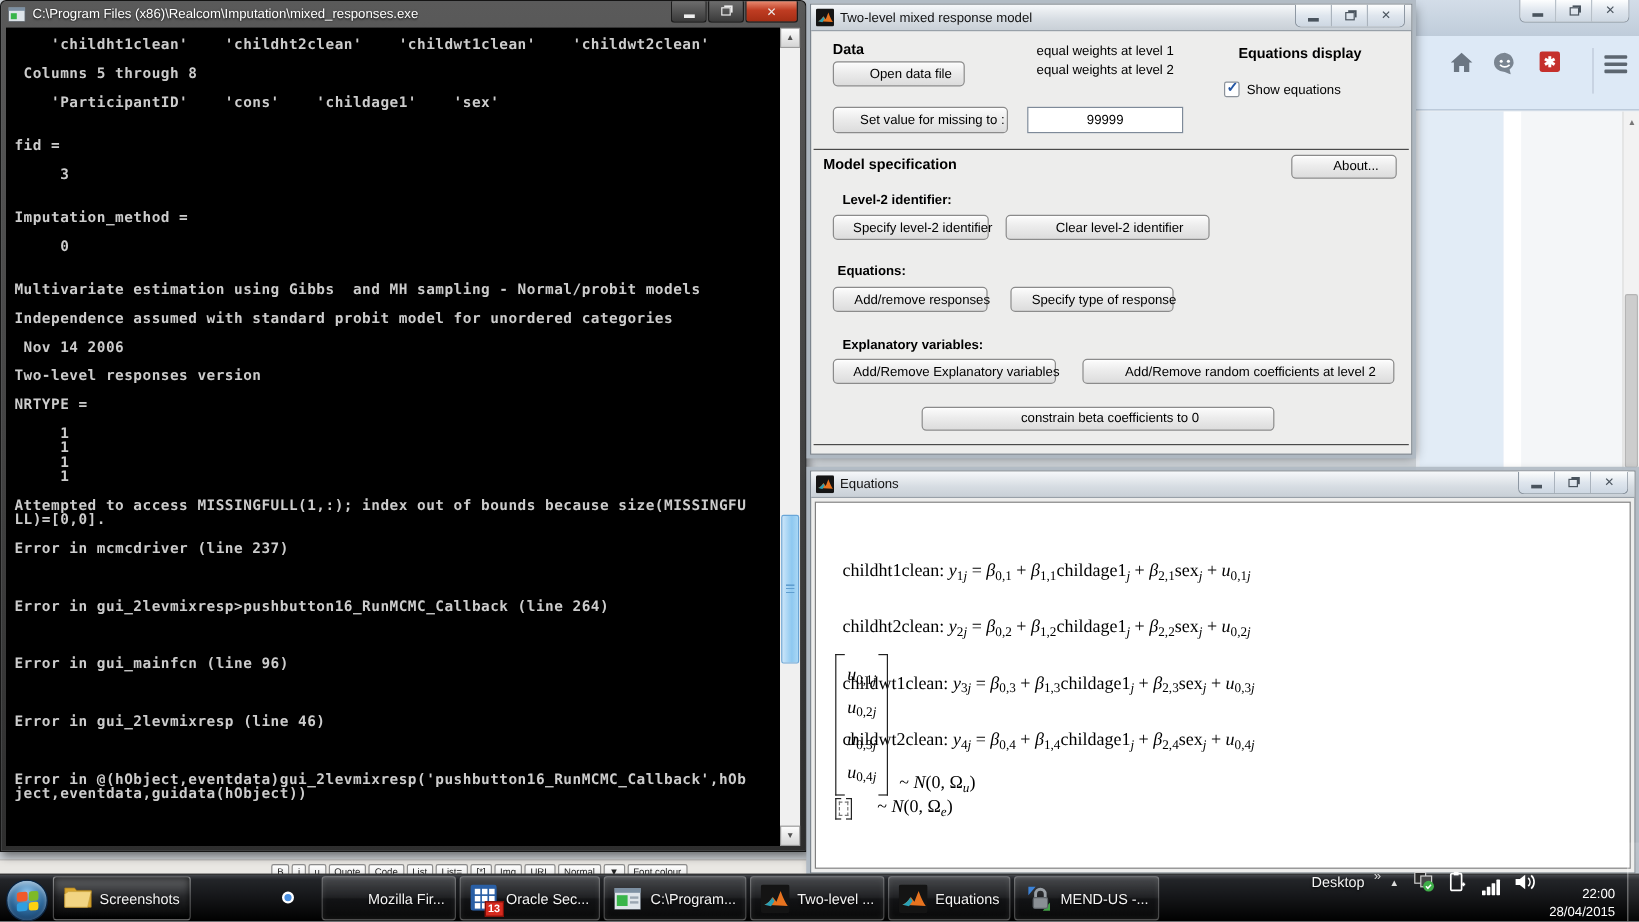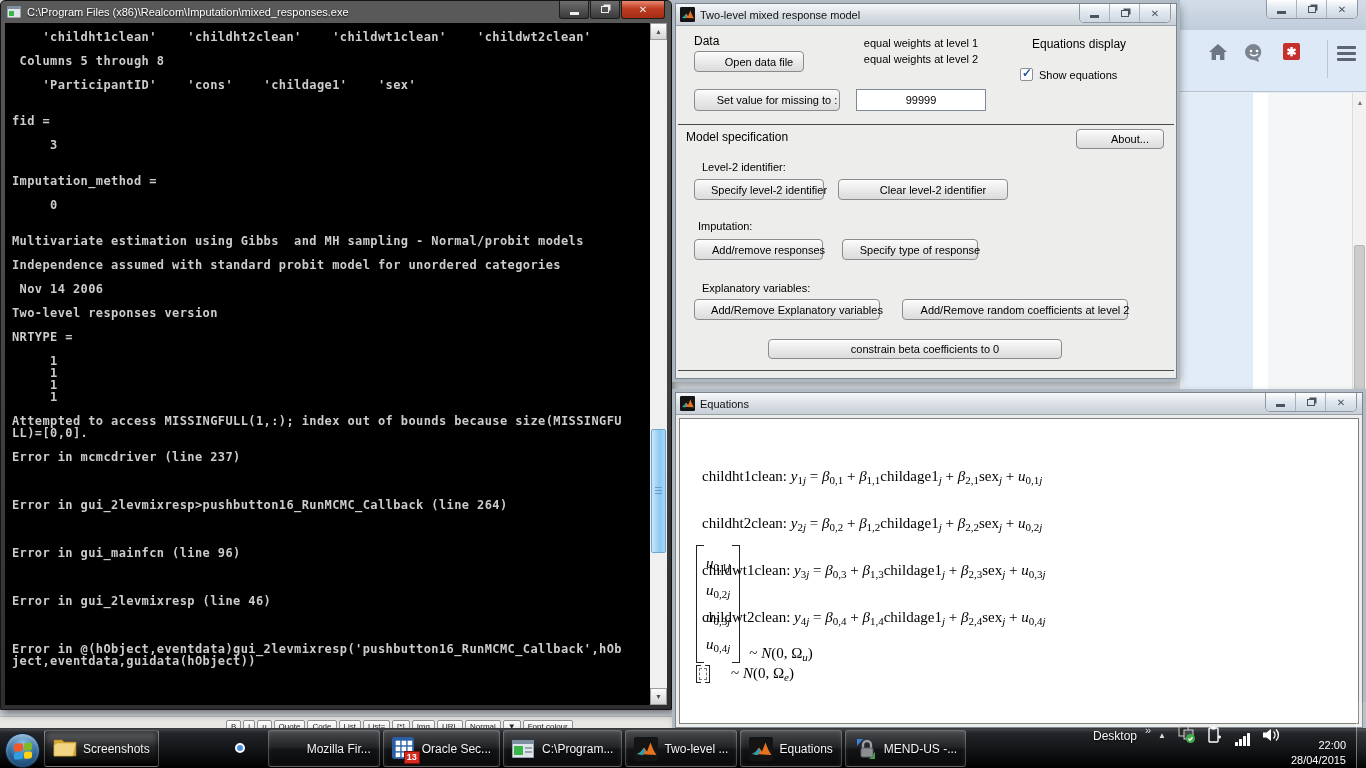--- a/index.html
+++ b/index.html
@@ -69,21 +69,21 @@
 
   
   .mwin{position:absolute;background:#ededec;border:1px solid #7c858e;
         box-shadow:0 0 0 3px rgba(176,186,196,.9),2px 3px 9px rgba(0,0,0,.45);}
   .mtitle{position:absolute;left:0;top:0;width:100%;height:22px;display:flex;align-items:center;
           background:linear-gradient(#f6f8fa,#d6dce2 60%,#c9d0d7);border-bottom:1px solid #98a0a8;}
   .mtitle-text{font-size:11px;color:#111;margin-left:5px;}
   .mtitle .winbtn-group{right:5px;top:0;}
   .matlab-icon{width:15px;height:15px;margin-left:4px;flex:0 0 auto;}
 
-  .mheading{position:absolute;font-size:12px;font-weight:normal;color:#000;}
+  .mheading{position:absolute;font-size:12px;font-weight:bold;color:#000;}
   .mbtn{position:absolute;display:flex;align-items:center;justify-content:center;font-size:11px;color:#000;
         background:linear-gradient(#fcfcfc,#ececec 45%,#dcdcdc);border:1px solid #8b8b8b;border-radius:4px;
         box-shadow:inset 0 1px 0 rgba(255,255,255,.7);cursor:default;white-space:nowrap;padding-left:20px;}
   .mdivider{position:absolute;height:1px;background:#4a4a4a;}
   .mlabel{position:absolute;font-size:11px;color:#000;}
   .mnote{position:absolute;font-size:11px;color:#000;text-align:center;line-height:16px;}
   .checkbox{position:absolute;width:13px;height:13px;background:#fff;border:1px solid #8a9199;border-radius:2px;}
   .checkbox.checked::after{content:"✓";position:absolute;left:1px;top:-3px;font-size:12px;font-weight:bold;color:#2456a4;}
   .minput{position:absolute;border:1px solid #7e8a99;background:#fff;font-size:11px;text-align:center;
           font-family:"Liberation Sans",sans-serif;padding:0;}
@@ -318,27 +318,27 @@
 
     <div class="mdivider" style="left:2px;right:2px;top:120px;"></div>
 
     <div class="mheading" style="left:10px;top:126px;">Model specification</div>
     <div class="mbtn" style="left:400px;top:125px;width:88px;height:20px;">About...</div>
 
     <div class="mheading" style="left:26px;top:157px;font-size:11px;">Level-2 identifier:</div>
     <div class="mbtn" style="left:18px;top:175px;width:130px;height:21px;">Specify level-2 identifier</div>
     <div class="mbtn" style="left:162px;top:175px;width:170px;height:21px;">Clear level-2 identifier</div>
 
-    <div class="mheading" style="left:22px;top:216px;font-size:11px;">Imputation:</div>
+    <div class="mheading" style="left:22px;top:216px;font-size:11px;">Equations:</div>
     <div class="mbtn" style="left:18px;top:235px;width:129px;height:21px;">Add/remove responses</div>
     <div class="mbtn" style="left:166px;top:235px;width:136px;height:21px;">Specify type of response</div>
 
     <div class="mheading" style="left:26px;top:278px;font-size:11px;">Explanatory variables:</div>
     <div class="mbtn" style="left:18px;top:295px;width:186px;height:21px;">Add/Remove Explanatory variables</div>
-    <div class="mbtn" style="left:226px;top:295px;width:226px;height:21px;">Add/Remove random coefficients at level 2</div>
+    <div class="mbtn" style="left:226px;top:295px;width:260px;height:21px;">Add/Remove random coefficients at level 2</div>
 
     <div class="mbtn" style="left:92px;top:335px;width:294px;height:20px;">constrain beta coefficients to 0</div>
 
     <div class="mdivider" style="left:2px;right:2px;top:366px;"></div>
   </div>
 
   <div class="mwin" style="left:675px;top:392px;width:688px;height:336px;z-index:4;">
     <div class="mtitle">
       <svg class="matlab-icon" viewBox="0 0 24 24">
         <rect width="24" height="24" rx="2" fill="#141414"></rect>

